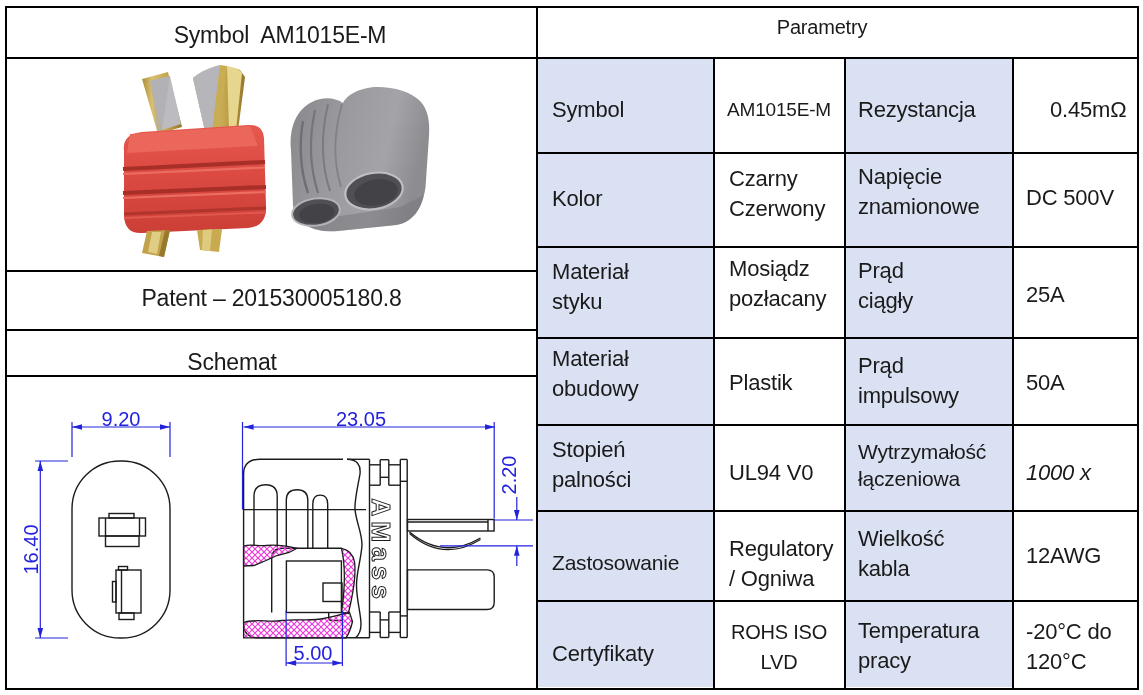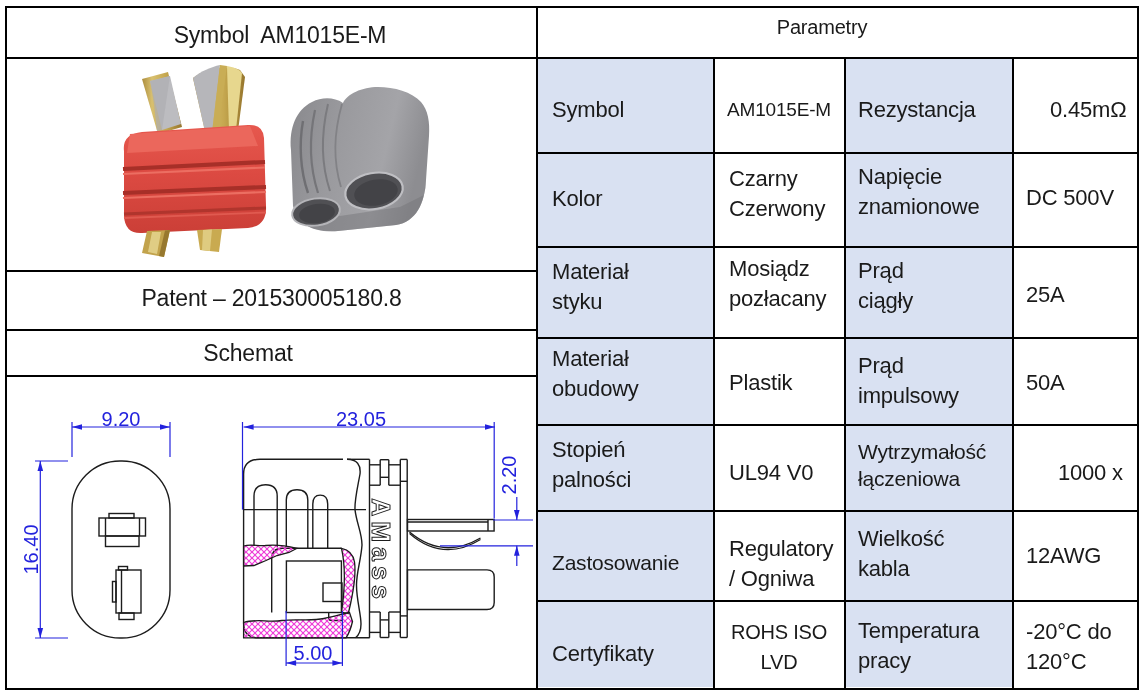--- a/index.html
+++ b/index.html
@@ -31,21 +31,21 @@
 <div class="ln" style="left:536px;top:424px;width:603px;height:2px;"></div>
 <div class="ln" style="left:536px;top:510px;width:603px;height:2px;"></div>
 <div class="ln" style="left:536px;top:600px;width:603px;height:2px;"></div>
 
 <div class="ln" style="left:713px;top:57px;width:2px;height:632px;"></div>
 <div class="ln" style="left:843.5px;top:57px;width:2px;height:632px;"></div>
 <div class="ln" style="left:1012px;top:57px;width:2px;height:632px;"></div>
 
 <div class="t ctr2" style="left:5px;top:19.9px;width:550px;font-size:23px;">Symbol&nbsp; AM1015E-M</div>
 <div class="t ctr2" style="left:5px;top:283.4px;width:533px;font-size:23px;">Patent – 201530005180.8</div>
-<div class="t ctr2" style="left:5px;top:338px;width:454px;font-size:23px;margin-left:16px;">Schemat</div>
+<div class="t ctr2" style="left:5px;top:347px;width:454px;font-size:23px;">Schemat</div>
 <div class="t ctr2" style="left:538px;top:12px;width:568px;font-size:20px;">Parametry</div>
 
 <div class="t" style="left:552px;top:95px;">Symbol</div>
 <div class="t ctr2" style="left:715px;top:94.7px;width:128px;font-size:19px;">AM1015E-M</div>
 <div class="t" style="left:858px;top:94.7px;">Rezystancja</div>
 <div class="t" style="left:1026px;top:94.7px;margin-left:24px;">0.45mΩ</div>
 
 <div class="t" style="left:552px;top:184.2px;text-align:center;">Kolor</div>
 <div class="t" style="left:729px;top:164.1px;">Czarny<br>Czerwony</div>
 <div class="t" style="left:858px;top:162.2px;">Napięcie<br>znamionowe</div>
@@ -57,21 +57,21 @@
 <div class="t" style="left:1026px;top:279.7px;">25A</div>
 
 <div class="t" style="left:552px;top:344.2px;">Materiał<br>obudowy</div>
 <div class="t" style="left:729px;top:367.9px;">Plastik</div>
 <div class="t" style="left:858px;top:350.7px;">Prąd<br>impulsowy</div>
 <div class="t" style="left:1026px;top:368.1px;">50A</div>
 
 <div class="t" style="left:552px;top:434.7px;">Stopień<br>palności</div>
 <div class="t" style="left:729px;top:457.6px;">UL94 V0</div>
 <div class="t" style="left:858px;top:437.5px;font-size:21px;line-height:27px;">Wytrzymałość<br>łączeniowa</div>
-<div class="t" style="left:1058px;top:457.7px;">1000 x</div>
+<div class="t" style="left:1026px;top:457.7px;font-style:italic;">1000 x</div>
 
 <div class="t" style="left:552px;top:547.6px;font-size:21px;">Zastosowanie</div>
 <div class="t" style="left:729px;top:533.9px;">Regulatory<br>/ Ogniwa</div>
 <div class="t" style="left:858px;top:524.2px;">Wielkość<br>kabla</div>
 <div class="t" style="left:1026px;top:541.2px;">12AWG</div>
 
 <div class="t" style="left:552px;top:639px;">Certyfikaty</div>
 <div class="t ctr2" style="left:715px;top:616.6px;width:128px;font-size:20px;">ROHS ISO<br>LVD</div>
 <div class="t" style="left:858px;top:616.3px;">Temperatura<br>pracy</div>
 <div class="t" style="left:1026px;top:616.8px;">-20°C do<br>120°C</div>

